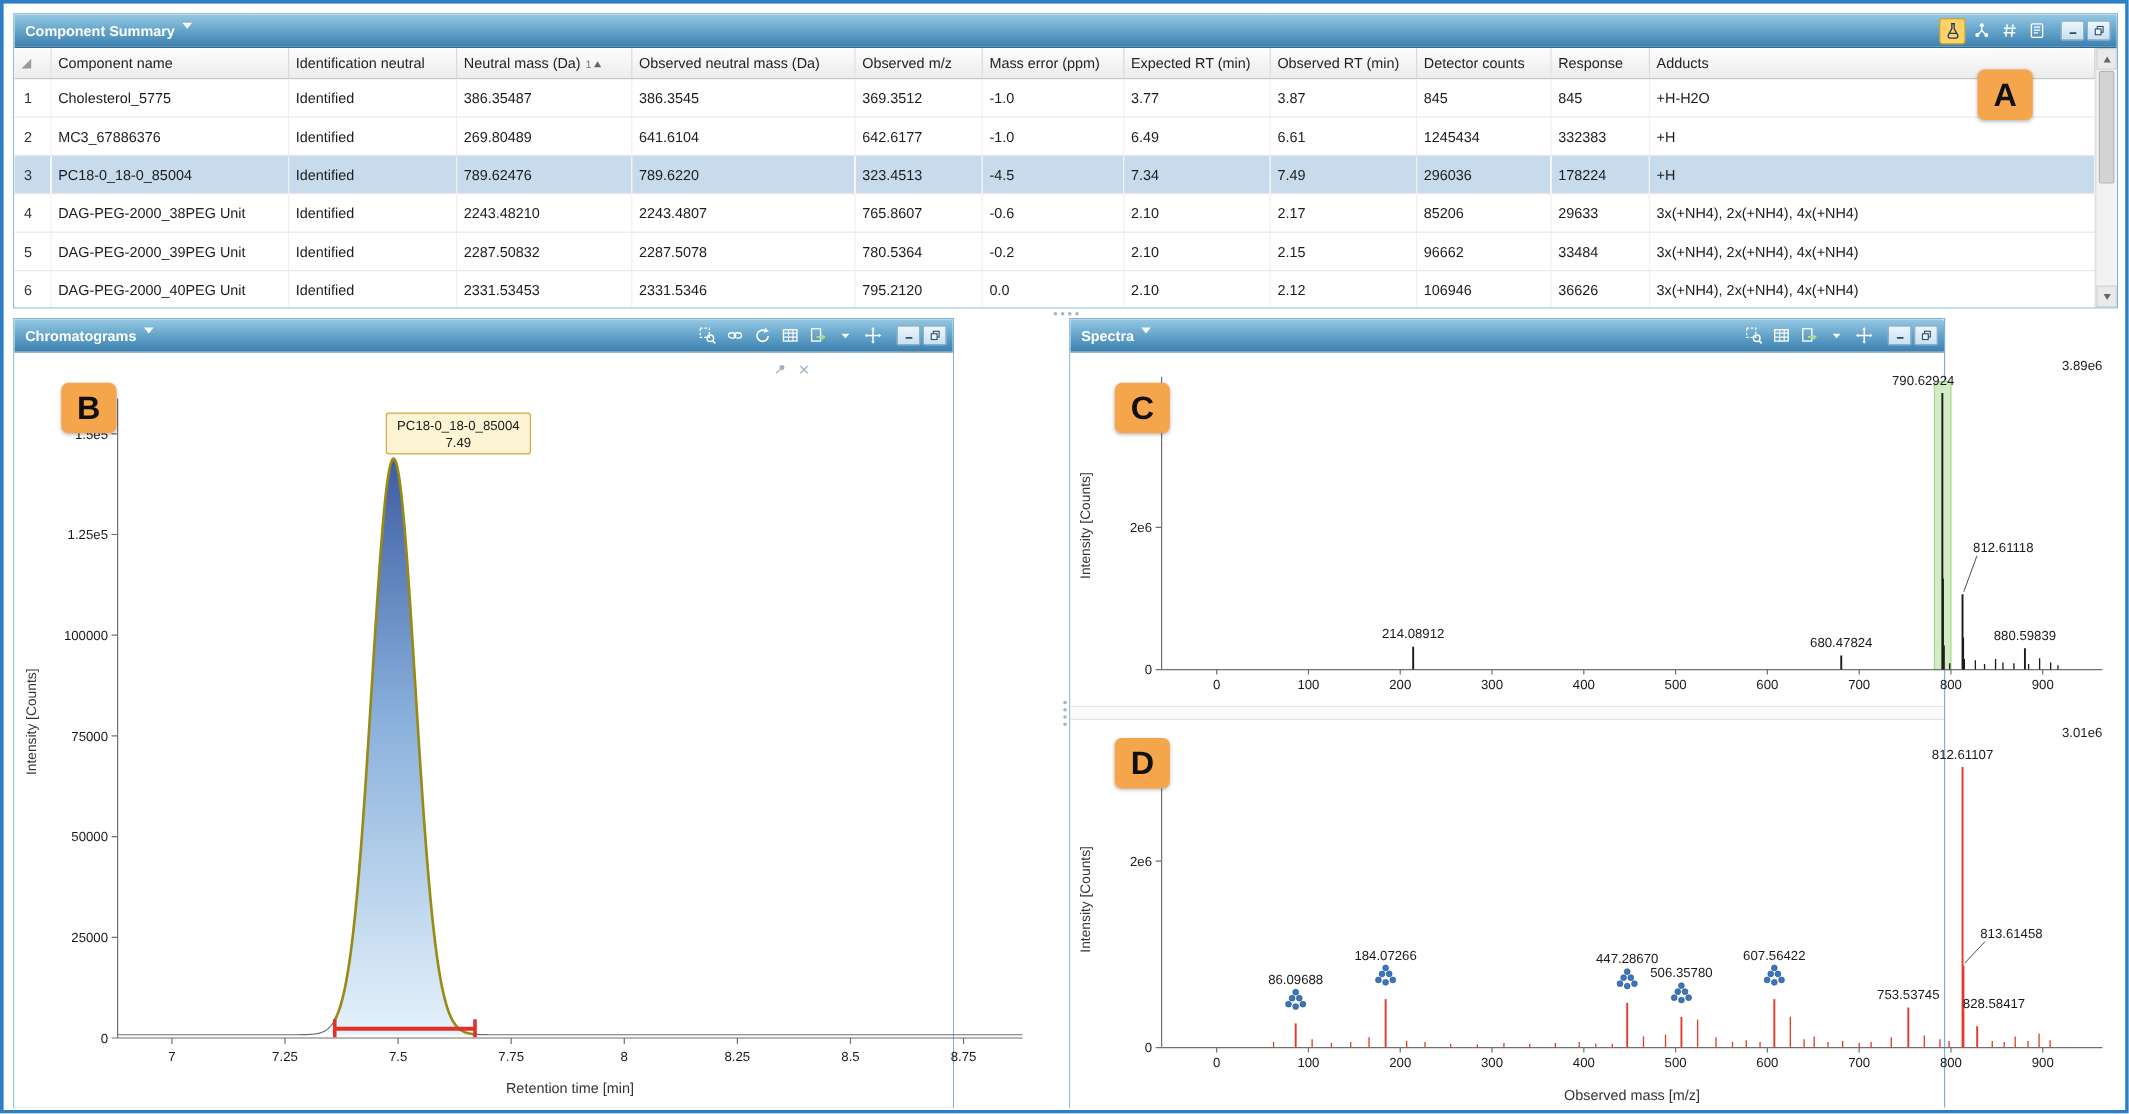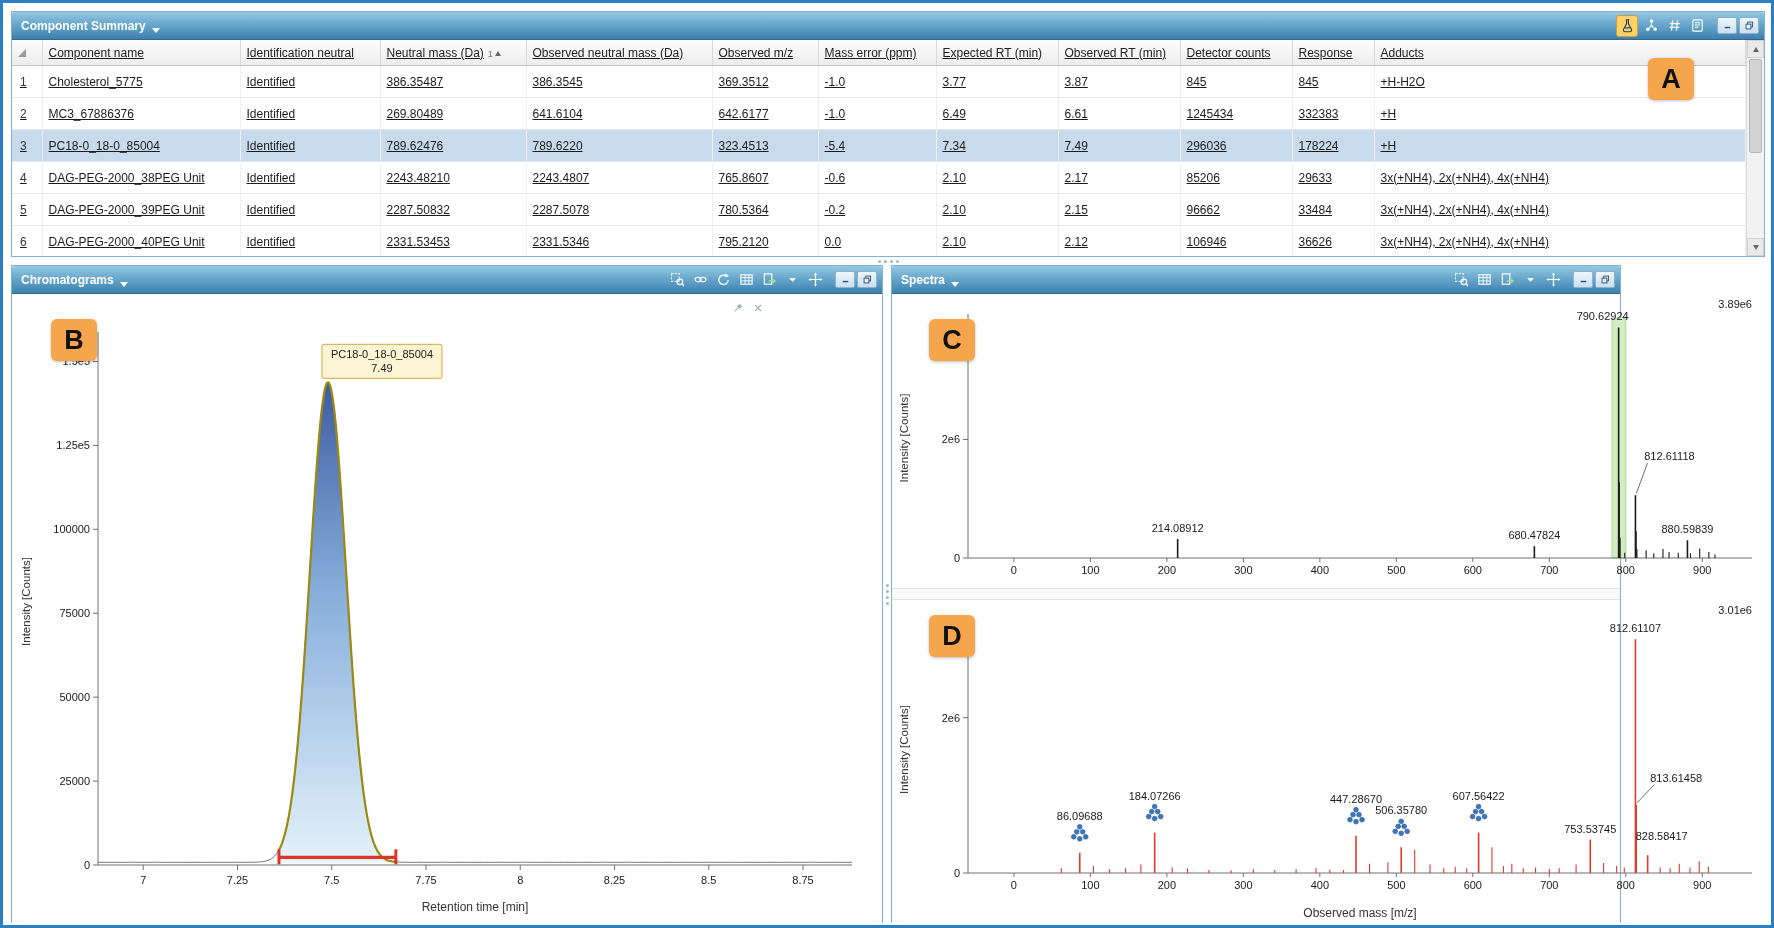--- a/index.html
+++ b/index.html
@@ -2,36 +2,36 @@
 <html><head>
 <meta charset="utf-8">
 <style>
   html,body{margin:0;padding:0;background:#fff;}
   .app{position:relative;width:1774px;height:928px;box-sizing:border-box;border:3px solid #2c7fc4;
        background:#fff;font-family:"Liberation Sans",sans-serif;overflow:hidden;}
   .panel{position:absolute;border:1px solid #7fb2d6;background:#fff;display:flex;flex-direction:column;box-sizing:border-box;}
   .phead{height:27px;flex:0 0 27px;display:flex;align-items:center;padding:0 5px 0 9px;
          background:linear-gradient(180deg,#96c8e3 0%,#5fa1c7 55%,#3d80af 100%);
          border-bottom:1px solid #33688e;color:#fff;border-radius:2px 2px 0 0;}
-  .ptitle{font-size:12px;font-weight:700;display:flex;align-items:flex-end;gap:6px;cursor:pointer;white-space:nowrap;}
+  .ptitle{font-size:12px;font-weight:700;display:flex;align-items:flex-start;gap:6px;cursor:pointer;white-space:nowrap;}
   .caret{width:0;height:0;border-left:4px solid transparent;border-right:4px solid transparent;border-top:5px solid #fff;display:inline-block;}
   .spacer{flex:1;}
   .tbar{display:flex;align-items:center;}
   .tbtn{width:20px;height:20px;margin-left:3px;display:inline-flex;align-items:center;justify-content:center;color:#fff;border-radius:3px;cursor:pointer;}
   .tbtn svg{width:15px;height:15px;}
   .tbtn.active{background:#ffd267;border:1px solid #c99e3c;color:#1c3f5e;}
   .wbtns{display:flex;gap:2px;margin-left:10px;}
   .wbtn{width:18px;height:15px;background:linear-gradient(#eef6fc,#c9dff0);border:1px solid #8fb0ca;border-radius:2px;
         display:inline-flex;align-items:center;justify-content:center;color:#2c4d68;cursor:pointer;}
   .wbtn svg{width:11px;height:11px;}
 
   
   .twrap{flex:1;display:flex;overflow:hidden;background:#fff;}
   .tbody-wrap{flex:1;overflow:hidden;}
-  table{border-collapse:collapse;table-layout:fixed;width:100%;font-size:12px;color:#1c1c1c;text-decoration:underline;}
+  table{border-collapse:collapse;table-layout:fixed;width:100%;font-size:12px;color:#1c1c1c;}
   thead th{height:25px;background:linear-gradient(#fdfdfd,#ececec);border-right:1px solid #d9d9d9;border-bottom:1px solid #c6c6c6;
            font-weight:400;text-align:left;padding:0 6px;white-space:nowrap;overflow:hidden;color:#222;}
   tbody td{height:31px;border-right:1px solid #f0f0f0;border-bottom:1px solid #e8e8e8;padding:0 6px;white-space:nowrap;overflow:hidden;background:#fff;}
   td.r{text-align:left;padding-right:36px;}
   td.num{color:#333;padding-left:8px;}
   tr.sel td{background:#c7dbec;}
   .corner-tri{display:inline-block;width:0;height:0;border-left:8px solid transparent;border-bottom:8px solid #9a9a9a;}
   .sortwrap{display:inline-flex;align-items:center;gap:2px;margin-left:4px;font-size:9px;color:#777;}
   .tri-up{width:0;height:0;border-left:3.5px solid transparent;border-right:3.5px solid transparent;border-bottom:5px solid #666;display:inline-block;}
   .tri-down{width:0;height:0;border-left:3.5px solid transparent;border-right:3.5px solid transparent;border-top:5px solid #666;display:inline-block;}
@@ -176,21 +176,21 @@
                 <td class="r">332383</td>
                 <td class="">+H</td>
               </tr>
               <tr class="sel">
                 <td class="num">3</td>
                 <td class="">PC18-0_18-0_85004</td>
                 <td class="">Identified</td>
                 <td class="r">789.62476</td>
                 <td class="r">789.6220</td>
                 <td class="r">323.4513</td>
-                <td class="r">-5.4</td>
+                <td class="r">-4.5</td>
                 <td class="r">7.34</td>
                 <td class="r">7.49</td>
                 <td class="r">296036</td>
                 <td class="r">178224</td>
                 <td class="">+H</td>
               </tr>
               <tr>
                 <td class="num">4</td>
                 <td class="">DAG-PEG-2000_38PEG Unit</td>
                 <td class="">Identified</td>
@@ -249,21 +249,21 @@
     </div>
   </section>
 
   <div class="hsplit">
       <i></i>
       <i></i>
       <i></i>
       <i></i>
     </div>
 
-  <section class="panel" style="left:8px;top:262px;width:872px;height:658px;">
+  <section class="panel" style="left:8px;top:262px;width:784px;height:658px;">
     <header class="phead">
       <span class="ptitle">
         <span>Chromatograms</span>
         <span class="caret"></span>
       </span>
       <span class="spacer"></span>
       <span class="tbar">
           <span class="tbtn">
             <svg viewBox="0 0 16 16">
               <rect x="1.6" y="1.6" width="8.2" height="8.2" fill="none" stroke="currentColor" stroke-width="1.1" stroke-dasharray="2.2 1.6"></rect>

